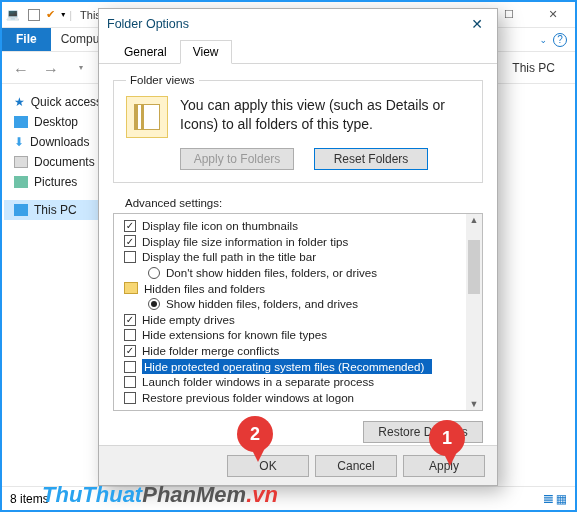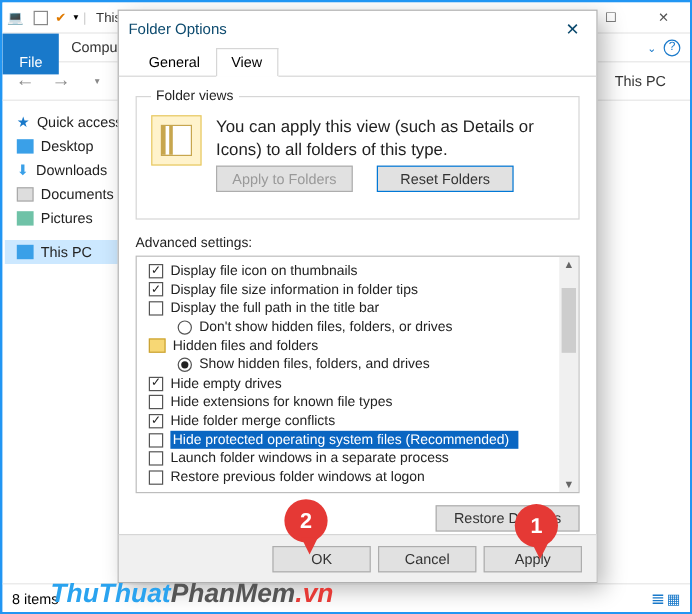--- a/index.html
+++ b/index.html
@@ -6,21 +6,21 @@
 body { width: 577px; height: 512px; background: #fff; position: relative; overflow: hidden; border: 2px solid #2196F3; }
 
 
 .explorer-titlebar { height: 26px; background: #fff; border-bottom: 1px solid #e6e6e6; display: flex; align-items: center; font-size: 11px; }
 .explorer-titlebar .sys-ico { width: 22px; text-align: center; }
 .explorer-titlebar .qat { display: flex; gap: 6px; padding: 0 4px; align-items: center; }
 .explorer-titlebar .title { padding-left: 8px; color: #333; }
 .explorer-titlebar .winbtns { margin-left: auto; display: flex; }
 .explorer-titlebar .winbtn { width: 44px; height: 26px; display: flex; align-items: center; justify-content: center; color: #555; }
 .ribbon-tabs { height: 24px; display: flex; align-items: stretch; font-size: 12px; border-bottom: 1px solid #e6e6e6; }
-.ribbon-tabs .fileTab { background: #1979ca; color: #fff; padding: 17px 14px; }
+.ribbon-tabs .fileTab { background: #1979ca; color: #fff; padding: 4px 14px; font-weight: bold; }
 .ribbon-tabs .tab { padding: 4px 10px; color: #333; }
 .ribbon-tabs .help { margin-left: auto; display: flex; align-items: center; padding-right: 8px; gap: 6px; color: #1979ca; }
 .addrbar { height: 32px; border-bottom: 1px solid #e6e6e6; display: flex; align-items: center; padding: 0 6px; gap: 4px; }
 .addrbar .navbtn { width: 26px; height: 26px; display:flex; align-items:center; justify-content:center; color:#888; }
 .addrbar .crumb { margin-left: auto; font-size: 12px; color: #333; padding-right: 14px; }
 
 .body-area { display: flex; height: calc(100% - 26px - 24px - 32px - 24px); }
 .nav-pane { width: 106px; padding: 8px 0 0 2px; font-size: 12px; }
 .nav-item { display: flex; align-items: center; gap: 6px; padding: 3px 4px 3px 10px; color: #222; }
 .nav-item.sel { background: #cce8ff; }
@@ -29,30 +29,30 @@
 .statusbar .viewbtns { margin-left:auto; display:flex; gap:2px; padding-right:8px; color:#1979ca; }
 
 
 .dialog { position: absolute; left: 96px; top: 6px; width: 400px; height: 478px; background: #fff; border: 1px solid #b0b0b0; box-shadow: 6px 6px 18px rgba(0,0,0,.28); }
 .dlg-title { height: 30px; display: flex; align-items: center; padding: 0 8px; font-size: 12.5px; color: #0c4a6e; }
 .dlg-title .close { margin-left: auto; font-size: 14px; padding: 2px 6px; }
 .dlg-tabs { display: flex; align-items: flex-end; padding-left: 12px; font-size: 12px; border-bottom: 1px solid #d6d6d6; }
 .dlg-tab { padding: 4px 12px; border: 1px solid transparent; position: relative; top: 1px; }
 .dlg-tab.active { border: 1px solid #d6d6d6; border-bottom: 1px solid #fff; background: #fff; }
 .dlg-body { padding: 10px 14px; font-size: 11.5px; color: #222; }
-fieldset { border: 1px solid #d6d6d6; padding: 10px 12px 22px; }
+fieldset { border: 1px solid #d6d6d6; padding: 10px 12px 12px; }
 legend { font-size: 11.5px; padding: 0 4px; }
 .fv-row { display: flex; gap: 12px; }
 .fv-icon { width: 42px; height: 42px; background: #fff3cc; border: 1px solid #e7c862; display:flex; align-items:center; justify-content:center; }
 .fv-text { flex:1; font-size: 14px; line-height: 1.35; }
-.fv-btns { display: flex; gap: 20px; padding-left: 54px; }
+.fv-btns { display: flex; gap: 20px; margin-top: 10px; padding-left: 54px; }
 .btn { min-width: 114px; height: 22px; font-size: 12px; background: #e1e1e1; border: 1px solid #adadad; color: #333; }
 .btn:disabled { color: #999; }
 .btn.accent { border: 1.5px solid #0078d7; }
-.adv-label { display:block; margin: 14px 0 4px; font-size: 11.5px; }
+.adv-label { display:block; margin: 14px 12px 4px; font-size: 11.5px; }
 .tree { border: 1px solid #bdbdbd; height: 198px; background: #fff; overflow: hidden; position: relative; padding: 4px 0 0 4px; font-size: 11.6px; line-height: 1.35; }
 .tree .row { display: flex; align-items: center; gap: 6px; padding-left: 6px; white-space: nowrap; }
 .tree .row.ind { padding-left: 30px; }
 .tree .row.sel span.lbl { background: #0a66c2; color: #fff; padding: 0 8px 0 2px; }
 .tree .cb { width: 12px; height: 12px; border: 1px solid #555; display: inline-flex; align-items:center; justify-content:center; font-size: 10px; color:#222; }
 .tree .ra { width: 12px; height: 12px; border: 1px solid #555; border-radius: 50%; display:inline-flex; align-items:center; justify-content:center; }
 .tree .ra .dot { width:6px; height:6px; border-radius:50%; background:#222; }
 .tree .fold { width:14px; height:12px; background:#f7d774; border:1px solid #caa336; }
 .tree .sbar { position:absolute; right:0; top:0; bottom:0; width:16px; background:#f0f0f0; display:flex; flex-direction:column; align-items:center; font-size:9px; color:#666; }
 .tree .sbar .thumb { width:12px; flex:0 0 54px; background:#cdcdcd; margin-top:14px; }

